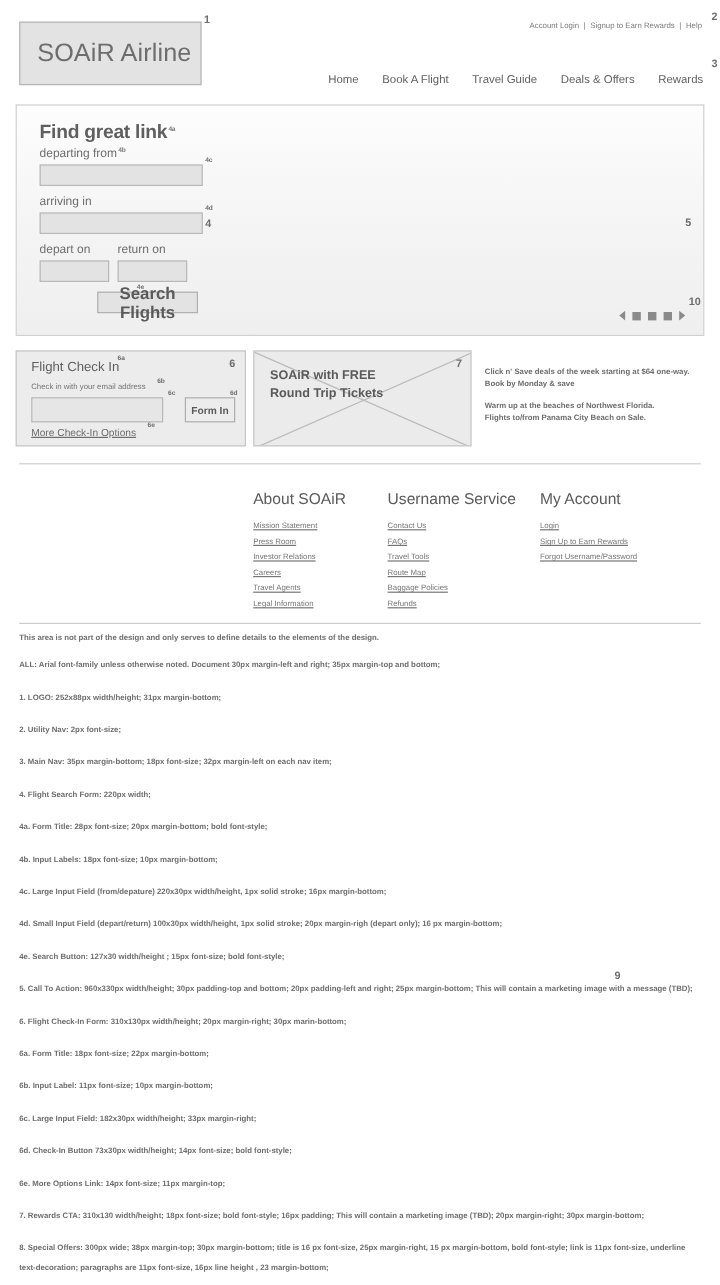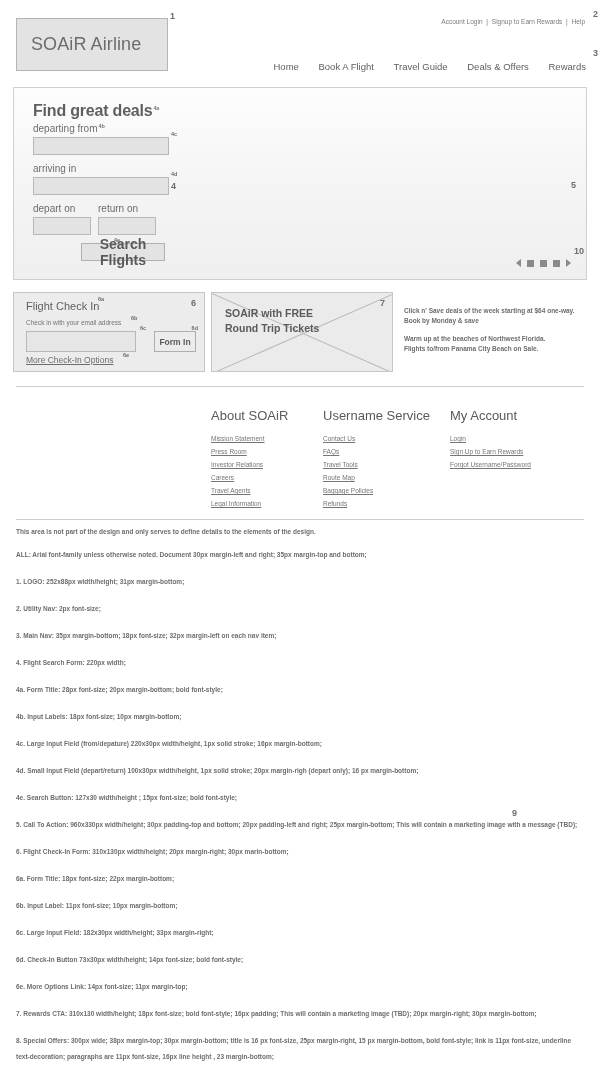--- a/index.html
+++ b/index.html
@@ -36,21 +36,21 @@
   .header { position: absolute; left: 0; top: 0; width: 600px; height: 85px; }
   .logo-box {
     position: absolute;
     left: 16px; top: 18px;
     width: 152px; height: 53px;
     background: #e3e3e3;
     border: 1px solid #b4b4b4;
     display: flex; align-items: center;
   }
   .logo-text {
-    font-size: 18px;
+    font-size: 21px;
     color: #6d6d6d;
     padding-left: 14px;
     letter-spacing: 0.1px;
   }
   .marker-1 { left: 170px; top: 12px; }
 
   .utility-nav {
     position: absolute;
     right: 14px; top: 18px;
     font-size: 6.5px;
@@ -287,21 +287,21 @@
       <span class="nav-item">Rewards</span>
     </div>
     <span class="marker marker-3">3</span>
   </div>
 
   <div class="hero">
     <span class="marker marker-4">4</span>
     <span class="marker marker-5">5</span>
 
     <div class="form-title">
-      <span>Find great deals</span><span class="submarker">4a</span>
+      <span>Find great link</span><span class="submarker">4a</span>
     </div>
 
     <label class="fld-label lbl-dep">
       <span>departing from</span><span class="submarker">4b</span>
     </label>
     <span class="marker m-4c" style="font-size:5.5px;">4c</span>
     <input class="fld-box box-dep" type="text" value="" style="">
 
     <label class="fld-label lbl-arr">
       <span>arriving in</span>

